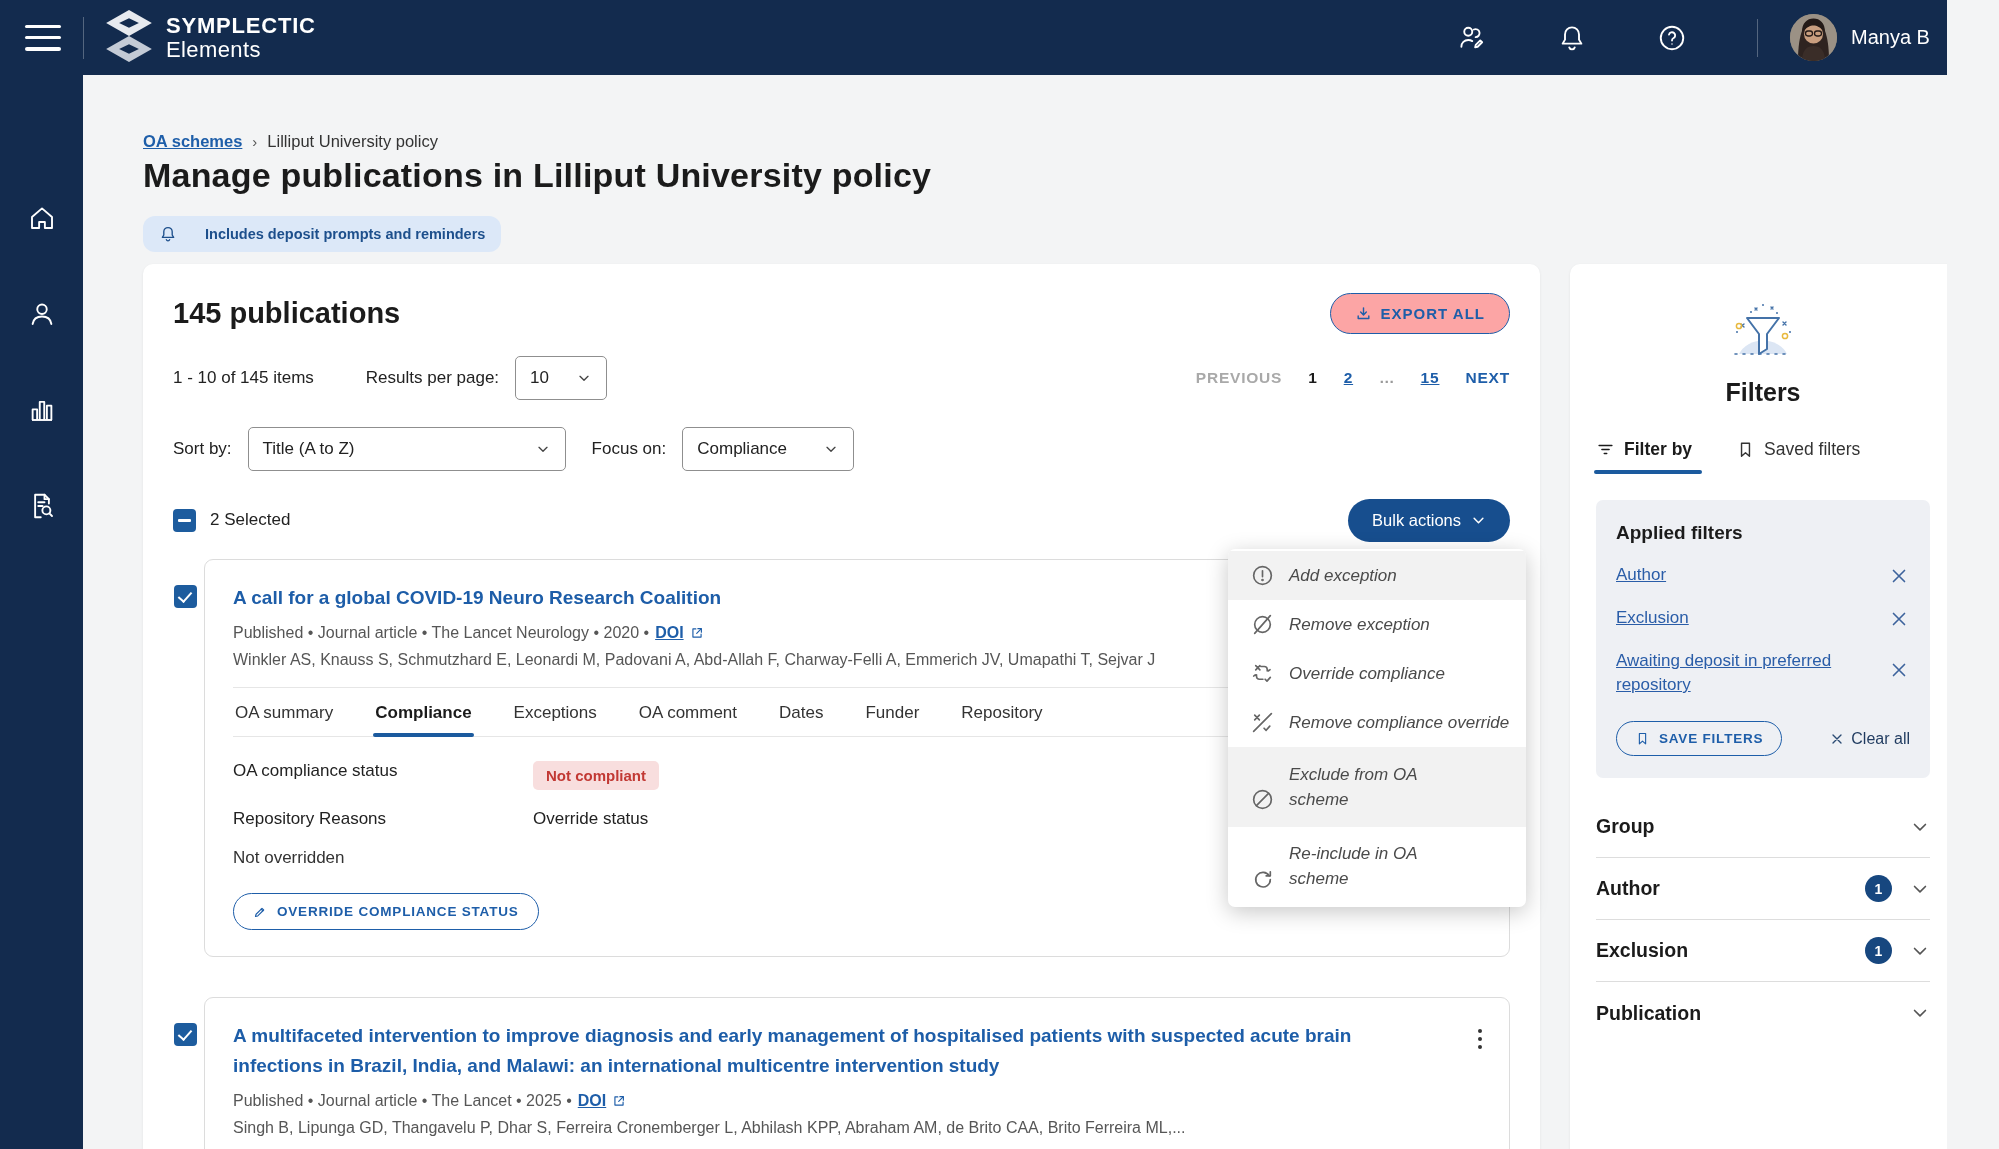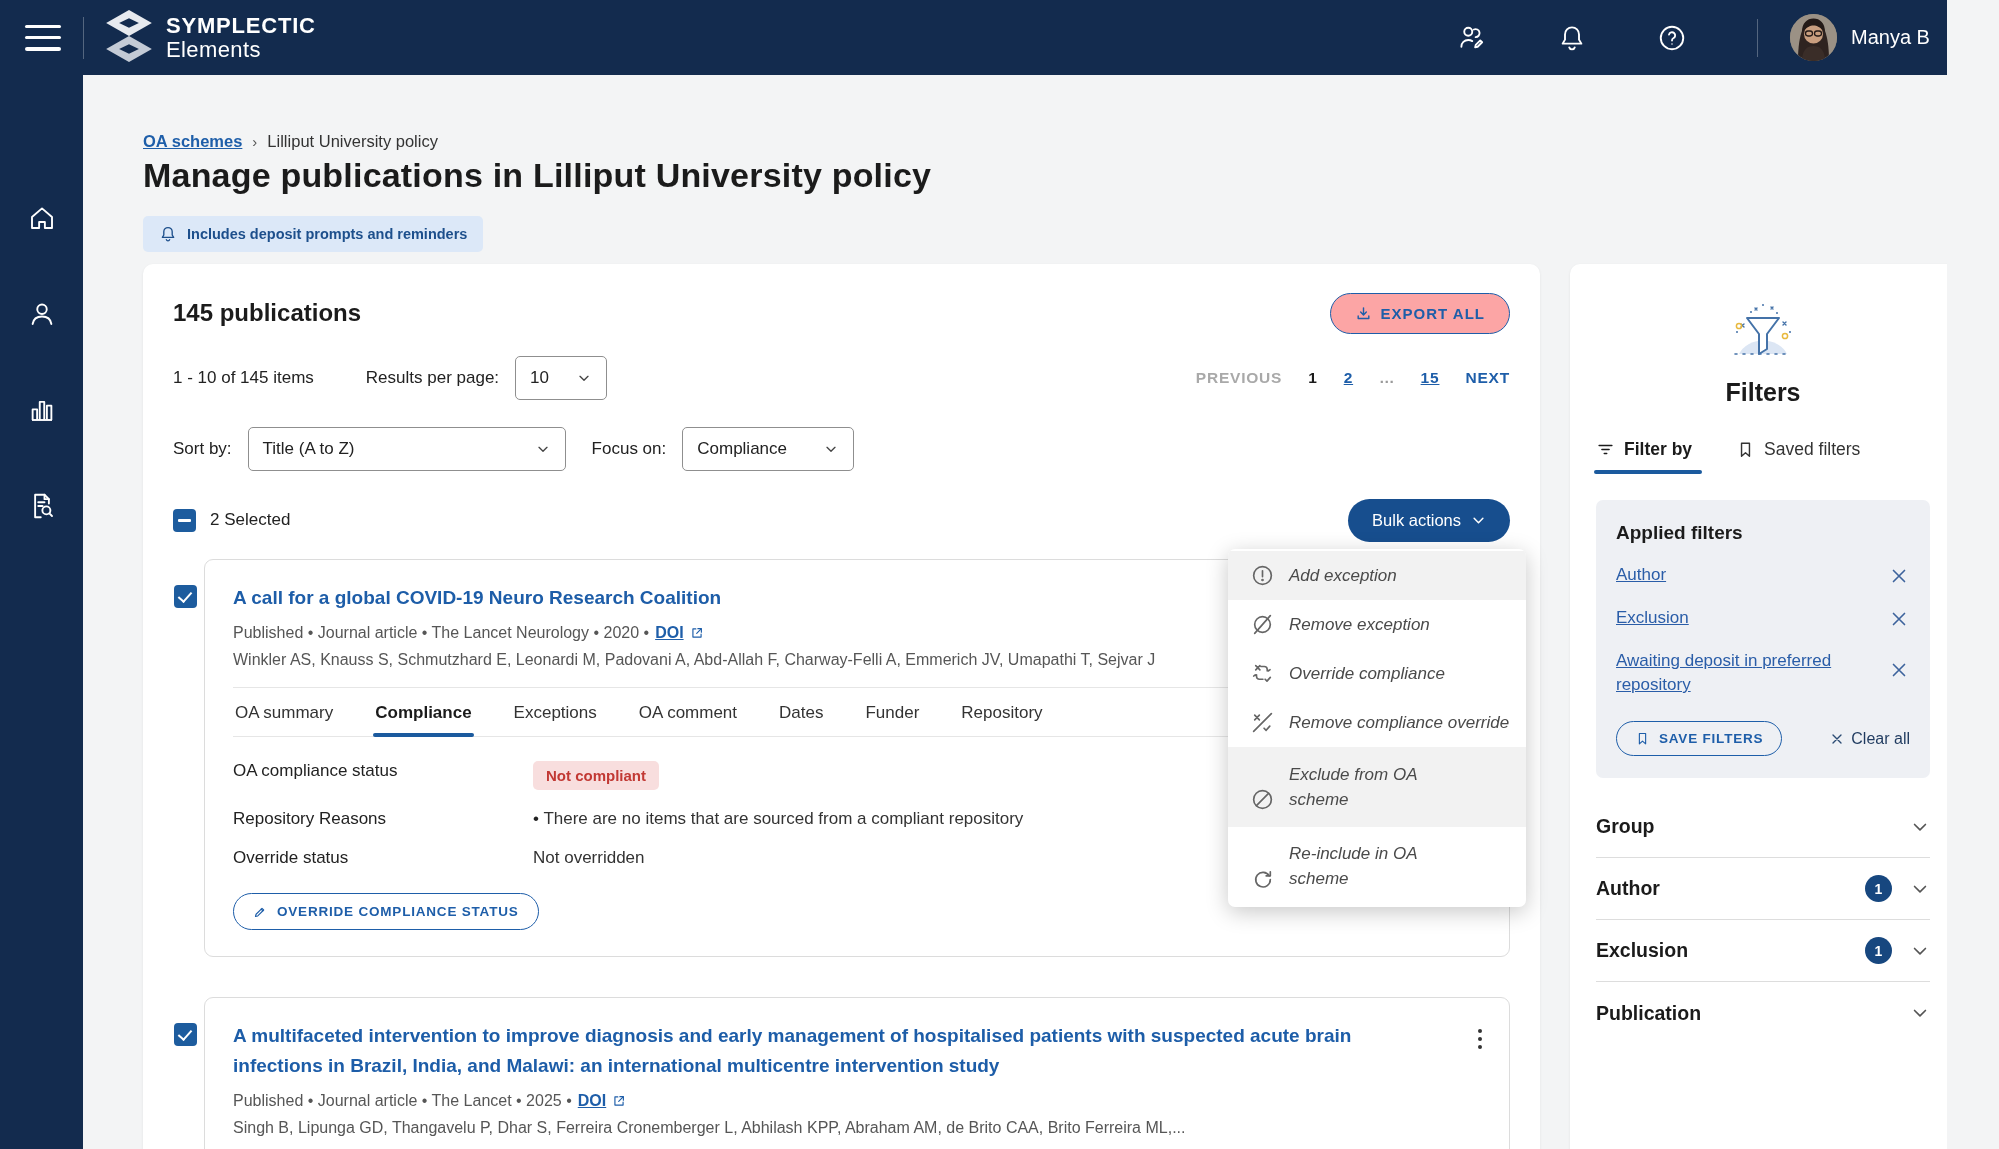--- a/index.html
+++ b/index.html
@@ -27,28 +27,28 @@
   .sidebar { position:absolute; left:0; top:75px; width:83px; height:1074px; background:#132B4E; z-index:25; }
   .side-icon { position:absolute; left:50%; transform:translateX(-50%); width:30px; height:30px; cursor:pointer; }
   .side-icon svg { width:30px; height:30px; }
 
   
   .breadcrumb { position:absolute; left:143px; top:132px; font-size:16.5px; display:flex; align-items:center; gap:10px; z-index:5; }
   .breadcrumb a { color:#1E5EA9; text-decoration:underline; font-weight:600; cursor:pointer; }
   .breadcrumb .sep { color:#555; font-size:15px; }
   .breadcrumb .cur { color:#333; }
   .page-title { position:absolute; left:143px; top:156px; font-size:34px; font-weight:700; color:#1b1b1b; letter-spacing:.2px; z-index:5; }
-  .notice { position:absolute; left:143px; top:216px; background:#DCE8F8; border-radius:5px; height:36px; display:flex; align-items:center; gap:10px; padding:0 16px; z-index:5; }
+  .notice { position:absolute; left:143px; top:216px; background:#DCE8F8; border-radius:12px; height:36px; display:flex; align-items:center; gap:28px; padding:0 16px; z-index:5; }
   .notice svg { width:18px; height:18px; }
   .notice span { color:#1D4F8C; font-size:14.5px; font-weight:700; }
 
   
   .main-card { position:absolute; left:143px; top:264px; width:1397px; height:1010px; background:#fff; border-radius:10px; box-shadow:0 1px 3px rgba(0,0,0,.07); padding:28px 30px 0 30px; z-index:5; }
   .mc-head { display:flex; align-items:center; justify-content:space-between; height:42px; }
-  .mc-title { font-size:24px; font-weight:700; color:#1b1b1b; }
+  .mc-title { font-size:29px; font-weight:700; color:#1b1b1b; }
   .btn-outline { display:inline-flex; align-items:center; gap:9px; border:1.5px solid #1E5EA9; color:#1E5EA9; border-radius:24px; background:#fca5a5; font-size:15px; font-weight:600; letter-spacing:1px; padding:11px 24px; cursor:pointer; white-space:nowrap; }
   .btn-outline svg { width:17px; height:17px; }
 
   .mc-meta { margin-top:22px; height:44px; display:flex; align-items:center; }
   .range { font-size:17px; color:#222; }
   .pp-label { font-size:17px; color:#222; margin-left:52px; margin-right:16px; }
   .selectbox { display:inline-flex; align-items:center; justify-content:space-between; border:1px solid #8F8F8F; border-radius:5px; height:44px; background:#fff; padding:0 14px; font-size:17px; color:#222; cursor:pointer; }
   .selectbox svg { width:16px; height:16px; margin-left:12px; }
   .pager { margin-left:auto; display:flex; align-items:center; gap:26px; font-size:15.5px; font-weight:600; letter-spacing:.8px; }
   .pager .prev { color:#A9A9A9; cursor:default; }
@@ -318,21 +318,20 @@
           <div class="tab">OA comment</div>
           <div class="tab">Dates</div>
           <div class="tab">Funder</div>
           <div class="tab">Repository</div>
         </div>
 
         <div class="detail-grid">
           <div class="dl">OA compliance status</div>
           <div class="dv"><span class="badge-red">Not compliant</span></div>
           <div class="dl">Repository Reasons</div>
-          <div class="dv bullet">There are no items that are sourced from a compliant repository</div>
           <div class="dl">Override status</div>
           <div class="dv">Not overridden</div>
         </div>
 
         <button class="override-btn">
           <svg viewBox="0 0 24 24" fill="none" stroke="#1E5EA9" stroke-width="1.8" stroke-linecap="round" stroke-linejoin="round">
             <path d="M4 20l.9-3.6L14.4 6.9l2.7 2.7-9.5 9.5L4 20z"></path>
               <path d="M13 8.3l2.7 2.7"></path>
           </svg>
           <span>OVERRIDE COMPLIANCE STATUS</span>

